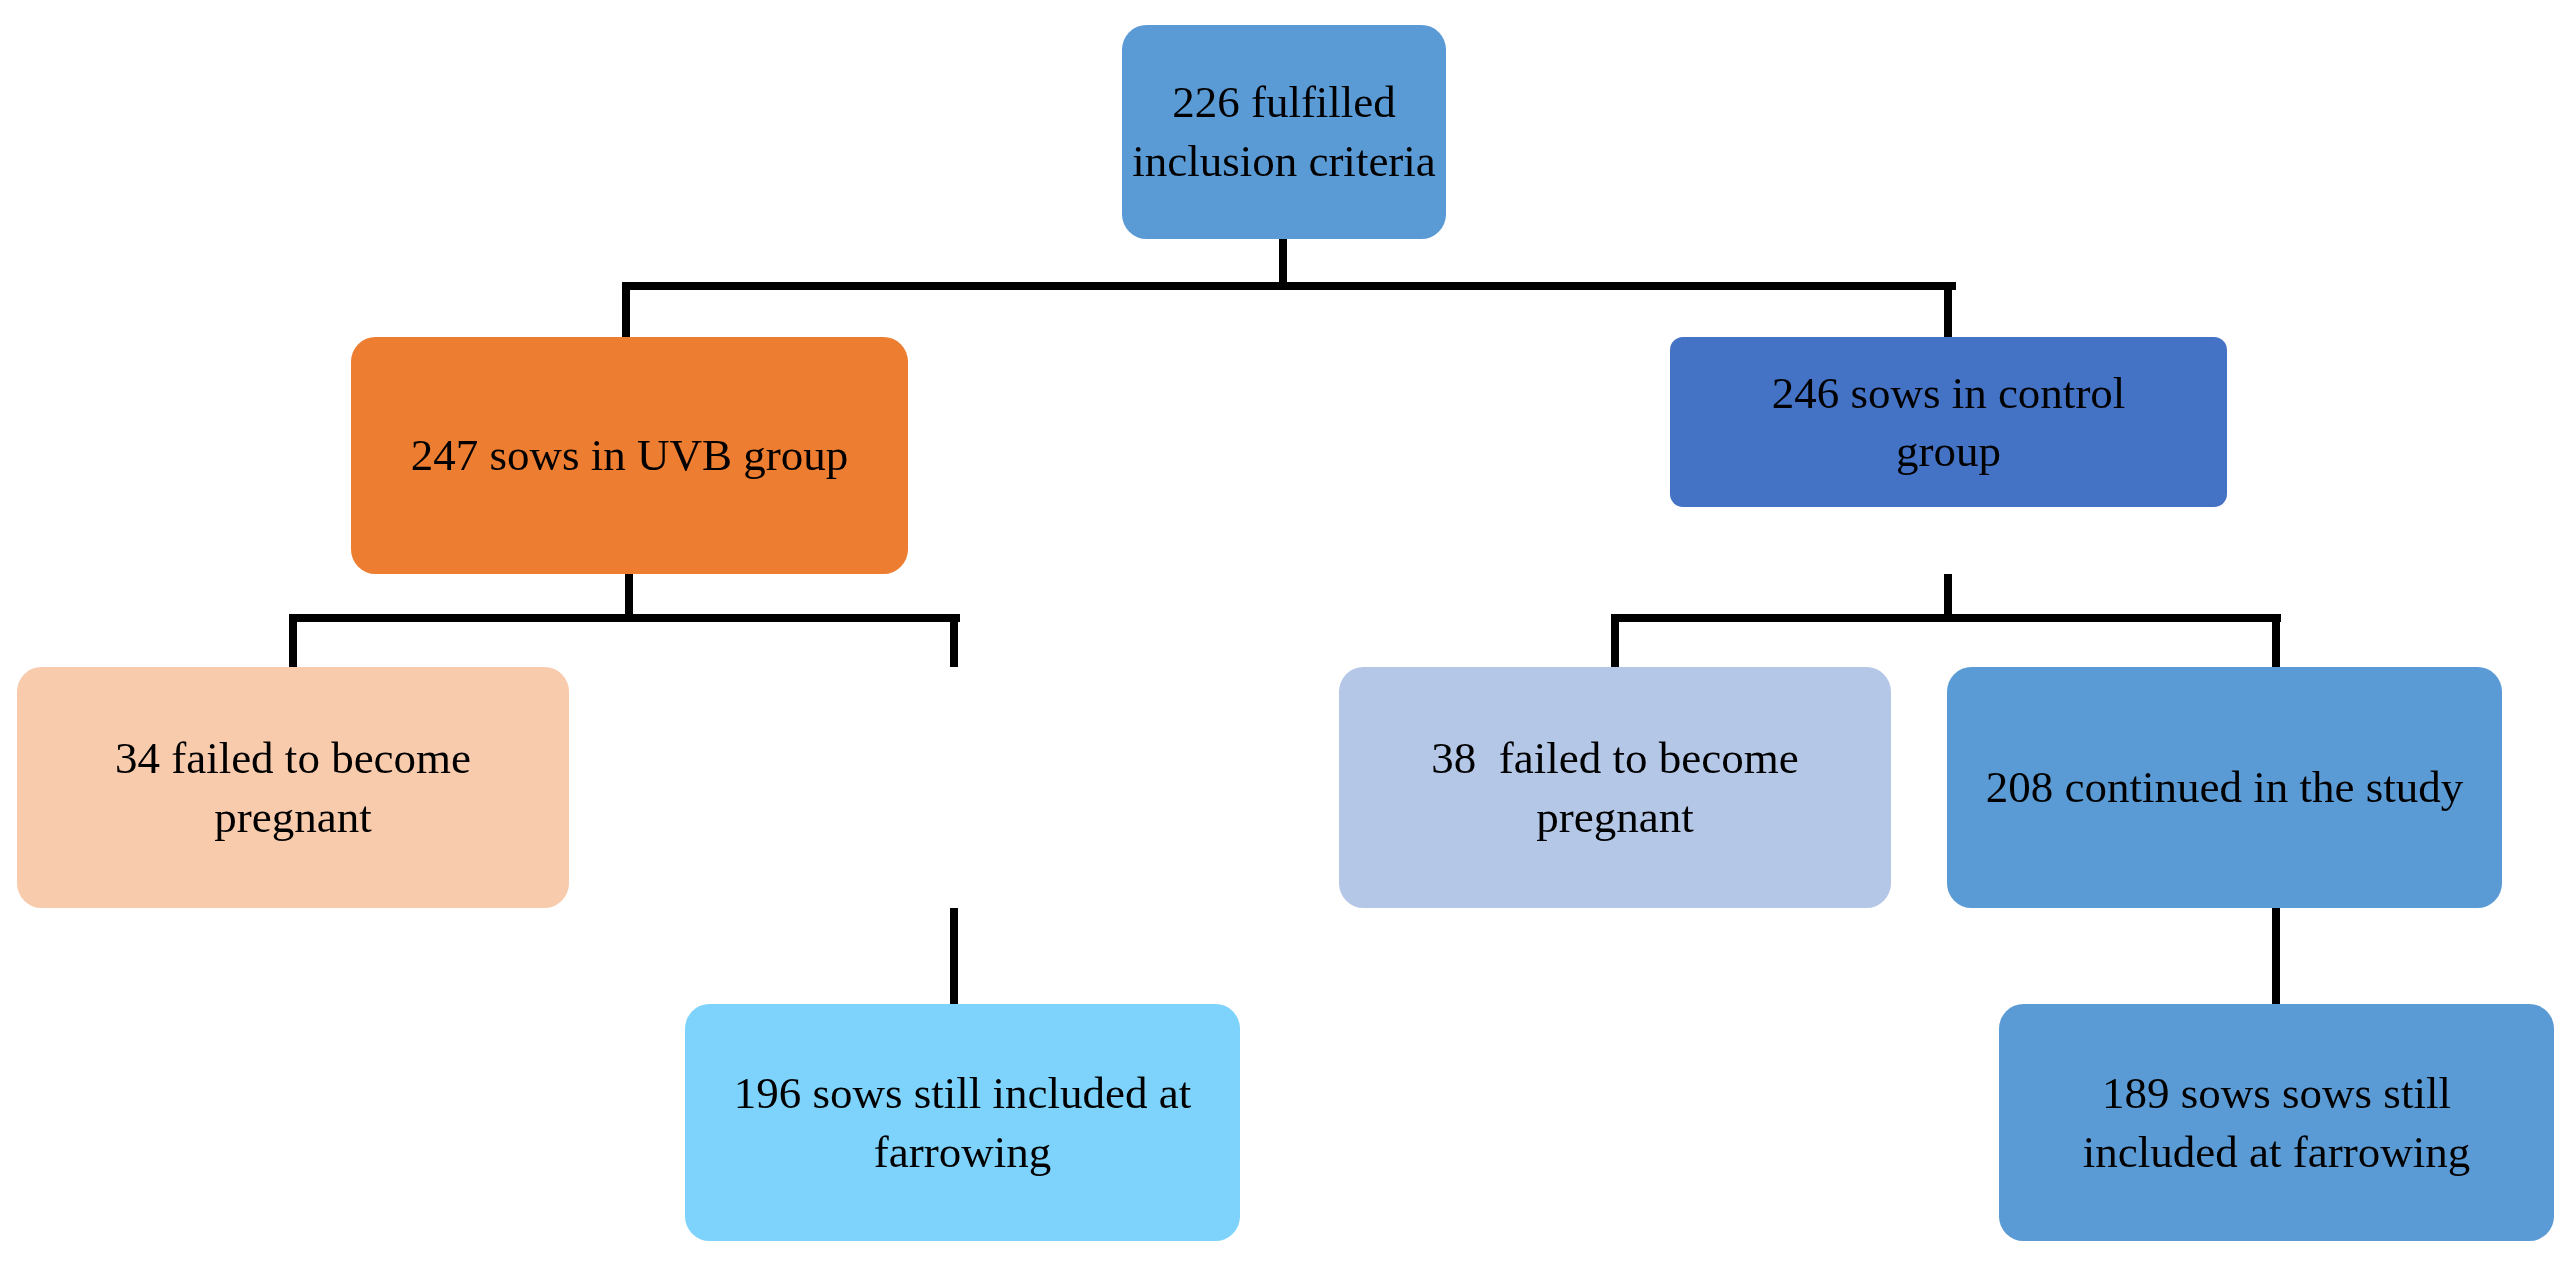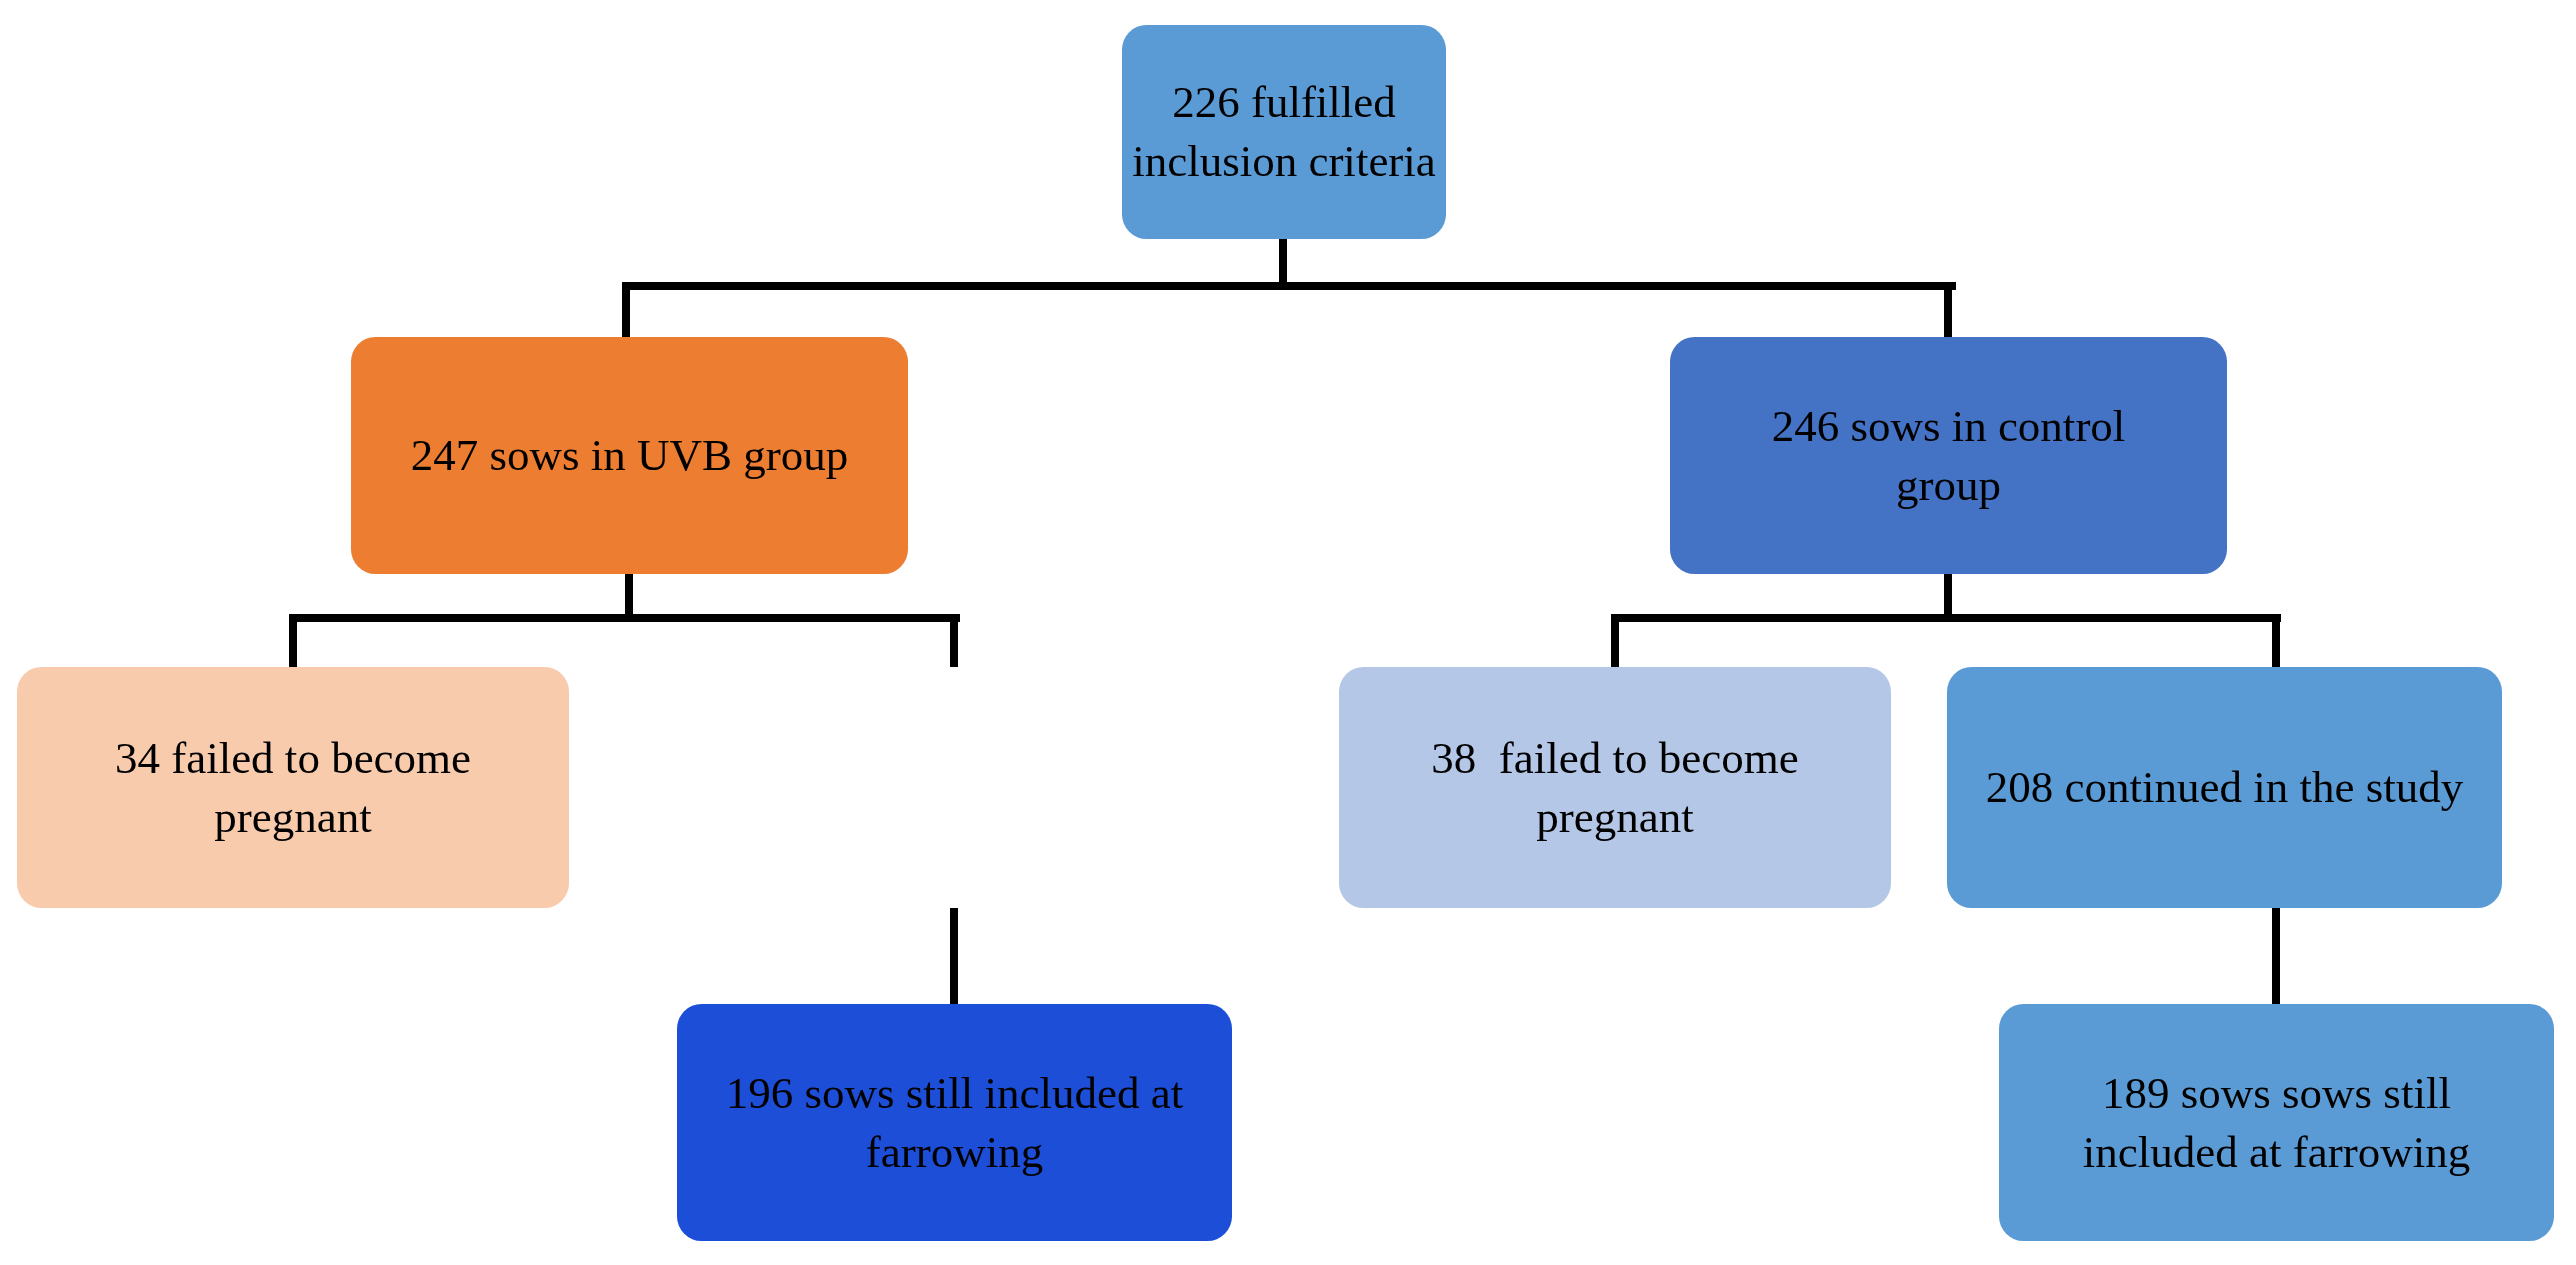--- a/index.html
+++ b/index.html
@@ -33,21 +33,21 @@
     width: 100%;
   }
   .conn {
     position: absolute;
     background: #000000;
   }
 
   
   #n-root              { left: 1122px; top: 24.6px;   width: 324px; height: 214px; padding: 0 8.2px; }
   #n-uvb-group         { left: 351px;  top: 337px;  width: 557px; height: 237px; }
-  #n-control-group     { left: 1670px; top: 337px;  width: 557px; height: 237px; padding: 0 64px; }
+  #n-control-group     { left: 1670px; top: 337px;  width: 557px; height: 170px; padding: 0 64px; border-radius: 13px; }
   #n-uvb-failed        { left: 17px;   top: 667px;  width: 552px; height: 241px; }
   #n-uvb-continued     { left: 677px;  top: 667px;  width: 555px; height: 241px; }
   #n-control-failed    { left: 1339px; top: 667px;  width: 552px; height: 241px; }
   #n-control-continued { left: 1947px; top: 667px;  width: 555px; height: 241px; }
   #n-uvb-farrowing     { left: 677px;  top: 1004px; width: 555px; height: 237px; padding: 0 16.4px; }
   #n-control-farrowing { left: 1999px; top: 1004px; width: 555px; height: 237px; padding: 5px 33px; }
 
   
   #c-root-stem   { left: 1279px; top: 238px;  width: 8.2px;   height: 49px; }
   #c-bar1        { left: 622px;  top: 282px;  width: 1334px; height: 8.2px; }
@@ -102,21 +102,21 @@
 
 
   <div class="node" id="n-control-failed" style="background-color: rgb(180, 199, 231);">
     <span class="label">38  failed to become pregnant</span>
   </div>
 
   <div class="node" id="n-control-continued" style="background-color: rgb(91, 155, 213);">
     <span class="label">208 continued in the study</span>
   </div>
 
-  <div class="node" id="n-uvb-farrowing" style="background-color: #1d4ed8;">
+  <div class="node" id="n-uvb-farrowing" style="background-color: #7dd3fc; margin-left: 8px;">
     <span class="label">196 sows still included at farrowing</span>
   </div>
 
   <div class="node" id="n-control-farrowing" style="background-color: rgb(91, 155, 213);">
     <span class="label">189 sows sows still included at farrowing</span>
   </div>
 
 </div>
 
 

